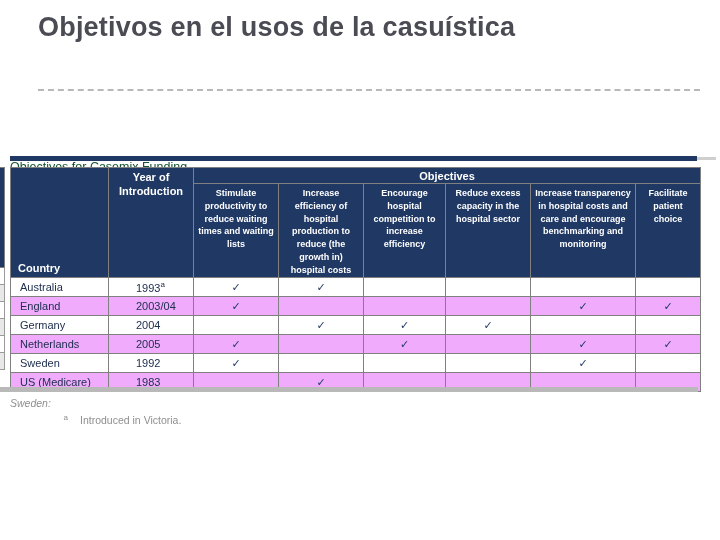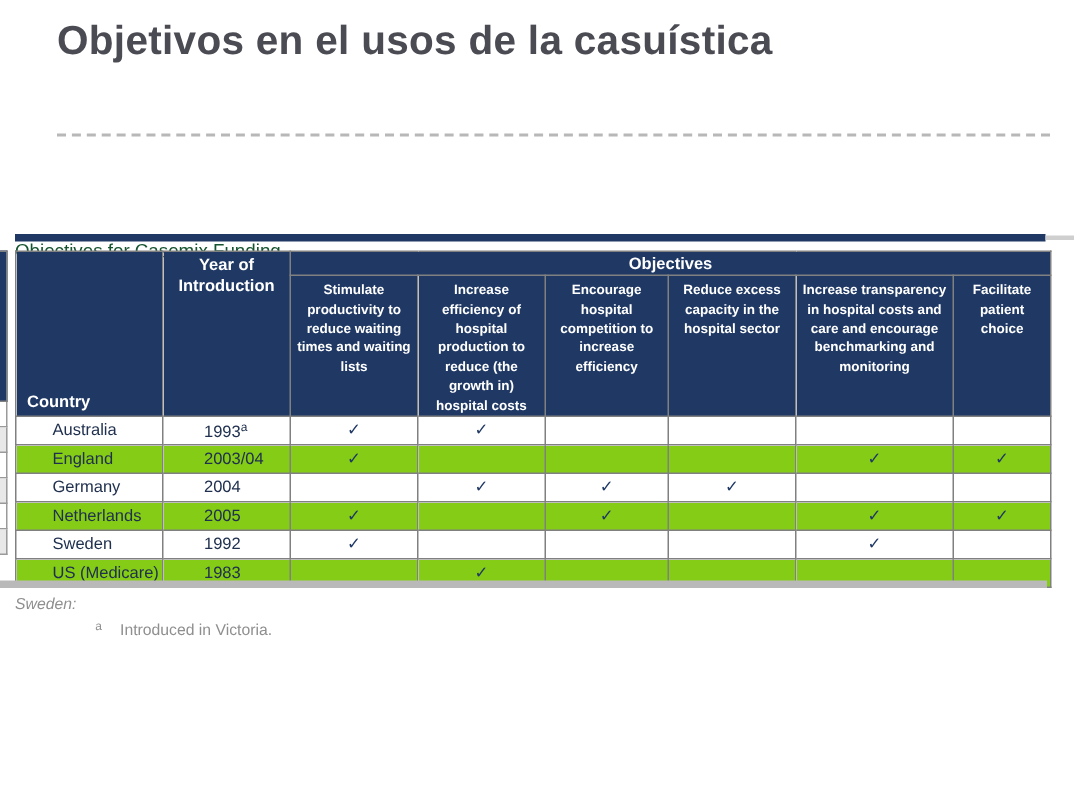--- a/index.html
+++ b/index.html
@@ -38,22 +38,22 @@
     background:#1f3864;color:#ffffff;font-weight:bold;
   }
   th.corner-h{vertical-align:bottom;text-align:left;font-size:11px;padding:0 0 3px 7px;}
   th.year-h{vertical-align:top;text-align:center;font-size:11px;line-height:1.3;padding:2px 6px 0 6px;}
   th.group-h{height:15px;font-size:11px;text-align:center;padding:0;}
   th.obj-h{
     height:90px;vertical-align:top;text-align:center;
     font-size:9px;line-height:1.42;padding:3px 3px 0 3px;font-weight:bold;
   }
   tbody td{height:16px;font-size:11px;color:#20304f;background:#ffffff;}
-  tbody tr.alt td{background:#84cc16;}
-  td.country-cell{text-align:left;padding-left:24px;}
+  tbody tr.alt td{background:#f0abfc;}
+  td.country-cell{text-align:left;padding-left:9px;}
   td.year-cell{text-align:left;padding-left:27px;}
   td.year-cell sup{font-size:8px;}
   td.check-cell{text-align:center;}
   .check-icon{color:#1f3864;font-size:11px;line-height:1;}
   
   .edge-sliver{position:absolute;left:0;top:167px;width:5px;}
   .edge-sliver .sl-head{height:99px;background:#1f3864;border:1px solid #808080;border-left:none;}
   .edge-sliver .sl-row{height:16px;border:1px solid #9a9a9a;border-left:none;border-top:none;}
   .edge-sliver .g{background:#e8e8e8;} .edge-sliver .w{background:#ffffff;}
   

